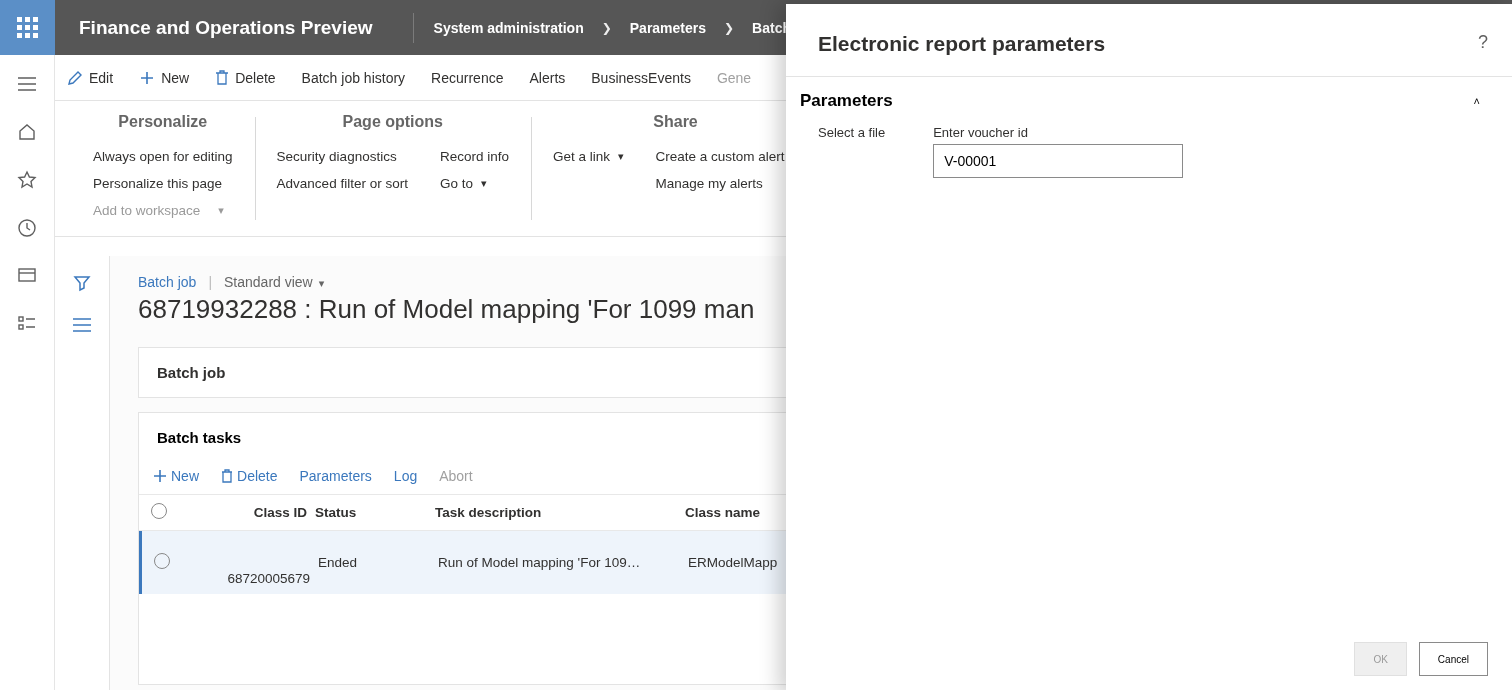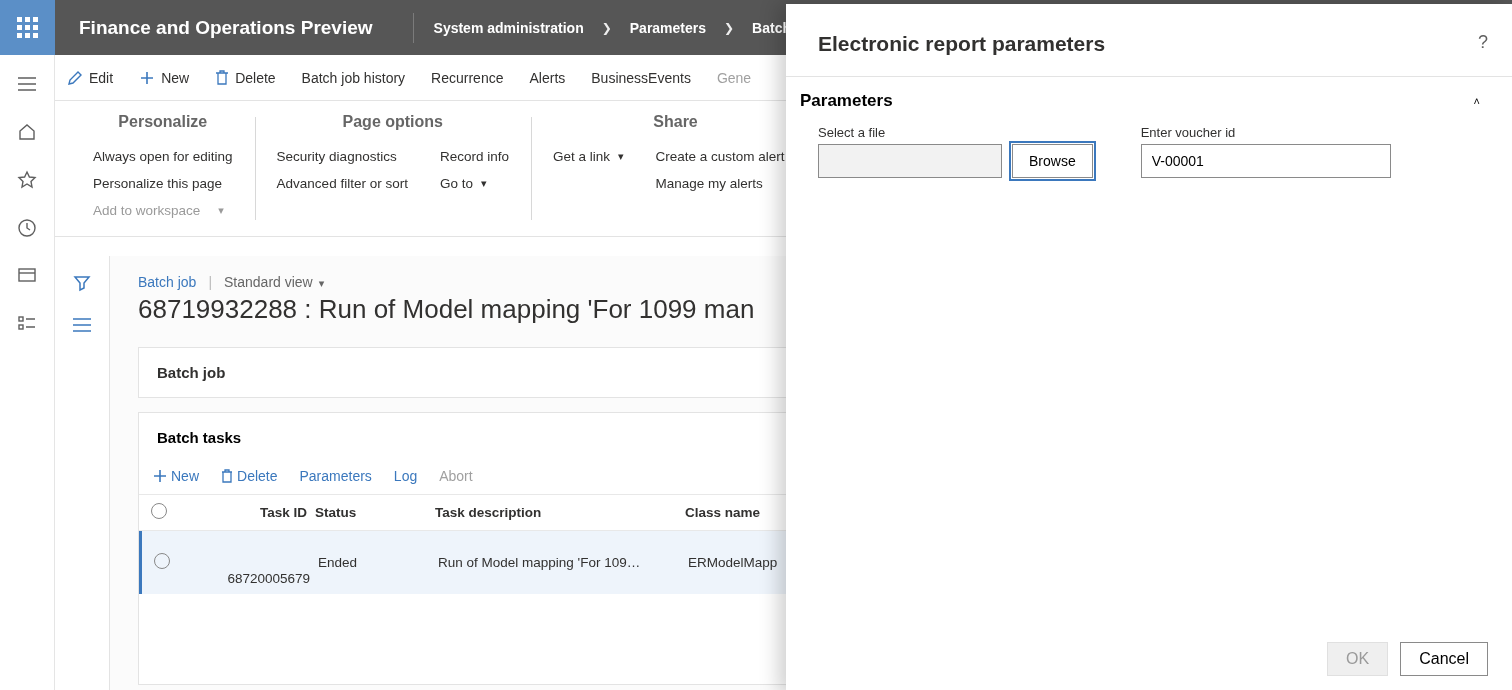--- a/index.html
+++ b/index.html
@@ -119,21 +119,21 @@
   .browse-btn {
     height:34px; border:1px solid #8a8a8a; background:#fff; padding: 0 16px; font-size:14px; cursor:pointer;
     outline: 2px solid #3b78bd; outline-offset: 1px;
   }
   .voucher-input {
     height:34px; border:1px solid #8a8a8a; background:#fff; width:250px; padding: 11px 10px; font-size:14px;
   }
   .fly-footer {
     margin-top:auto; padding: 18px 24px; display:flex; justify-content:flex-end; gap:12px;
   }
-  .btn { height:34px; padding:0 18px; font-size:16px; border:1px solid #8a8a8a; background:#fff; cursor:pointer; }
+  .btn { height:34px; padding:0 18px; font-size:10px; border:1px solid #8a8a8a; background:#fff; cursor:pointer; }
   .btn.disabled { background:#efefef; color:#9a9a9a; cursor:default; border-color:#e0e0e0; }
 
   .chev-down { font-size:11px; margin-left:2px; }
   .chev-up { font-size:11px; }
 </style>
 </head>
 <body>
 
 <div class="top-header">
   <div class="waffle">
@@ -320,21 +320,21 @@
                 <path d="M1 3h10M2 3v10h8V3M4 3V1h4v2"></path>
               </svg>
             <span>Delete</span>
           </span>
           <span class="lk">Parameters</span>
           <span class="lk">Log</span>
           <span class="lk disabled">Abort</span>
         </div>
         <div class="grid-header">
           <span><span class="radio"></span></span>
-          <span style="text-align:right; padding-right:8px;">Task ID</span>
+          <span style="text-align:right; padding-right:8px;">Class ID</span>
           <span>Status</span>
           <span>Task description</span>
           <span>Class name</span>
         </div>
         <div class="grid-row">
           <span><span class="radio"></span></span>
           <span style="text-align:right; padding-right:8px;margin-top:32px;">68720005679</span>
           <span>Ended</span>
           <span>Run of Model mapping 'For 109…</span>
           <span>ERModelMapp</span>
@@ -351,24 +351,20 @@
     <div class="fly-help">?</div>
   </div>
   <div class="fly-sep"></div>
   <div class="fly-section-head">
     <span class="t">Parameters</span>
     <span class="chev-up">˄</span>
   </div>
   <div class="fly-body">
     <div class="fld">
       <label>Select a file</label>
-      <div class="file-duo">
-        <div class="txtbox"></div>
-        <button class="browse-btn">Browse</button>
-      </div>
     </div>
     <div class="fld">
       <label>Enter voucher id</label>
       <input class="voucher-input" value="V-00001" style="">
     </div>
   </div>
   <div class="fly-footer">
     <button class="btn disabled">OK</button>
     <button class="btn">Cancel</button>
   </div>

